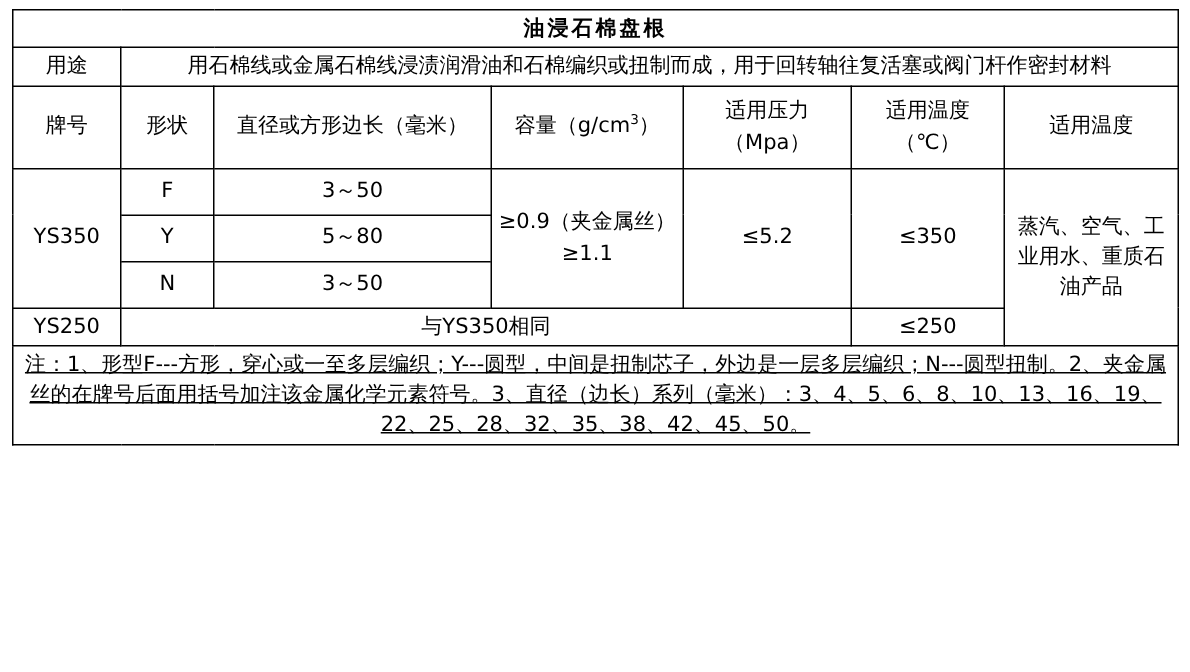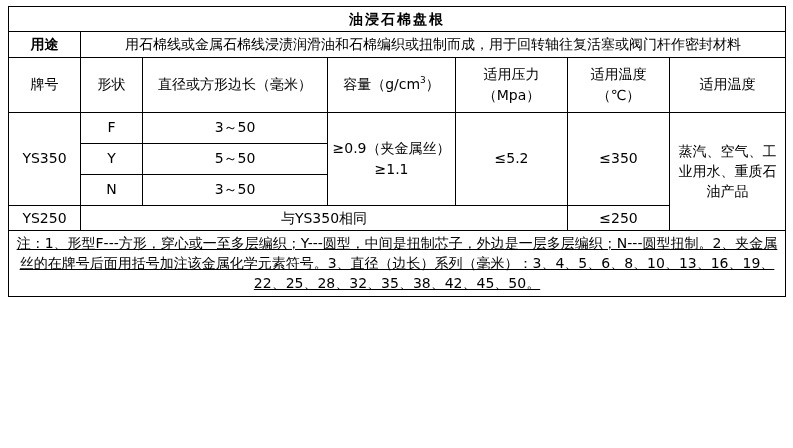--- a/index.html
+++ b/index.html
@@ -36,21 +36,20 @@
   }
   .title-cell {
     font-size: 24px;
     font-weight: bold;
     letter-spacing: 2px;
     padding: 7px 0 8px 0;
   }
   .usage-label {
     font-size: 15px;
     width: 72px;
-    font-weight: bold;
   }
   .usage-text {
     font-size: 15px;
     line-height: 1.7;
     padding: 8px 18px;
   }
   .hdr {
     font-size: 14px;
     line-height: 1.5;
     height: 50px;
@@ -134,21 +133,21 @@
         <td class="brand-cell" rowspan="3">YS350</td>
         <td class="shape-cell">F</td>
         <td class="dia-cell">3～50</td>
         <td class="vol-cell" rowspan="3">≥0.9（夹金属丝）≥1.1</td>
         <td class="dia-cell" rowspan="3">≤5.2</td>
         <td class="dia-cell" rowspan="3">≤350</td>
         <td class="media-cell" rowspan="4">蒸汽、空气、工业用水、重质石油产品</td>
       </tr>
       <tr>
         <td class="shape-cell">Y</td>
-        <td class="dia-cell">5～50</td>
+        <td class="dia-cell">5～80</td>
       </tr>
       <tr>
         <td class="shape-cell">N</td>
         <td class="dia-cell">3～50</td>
       </tr>
       <tr>
         <td class="brand-cell">YS250</td>
         <td class="same-cell" colspan="4">与YS350相同</td>
         <td class="dia-cell">≤250</td>
       </tr>

